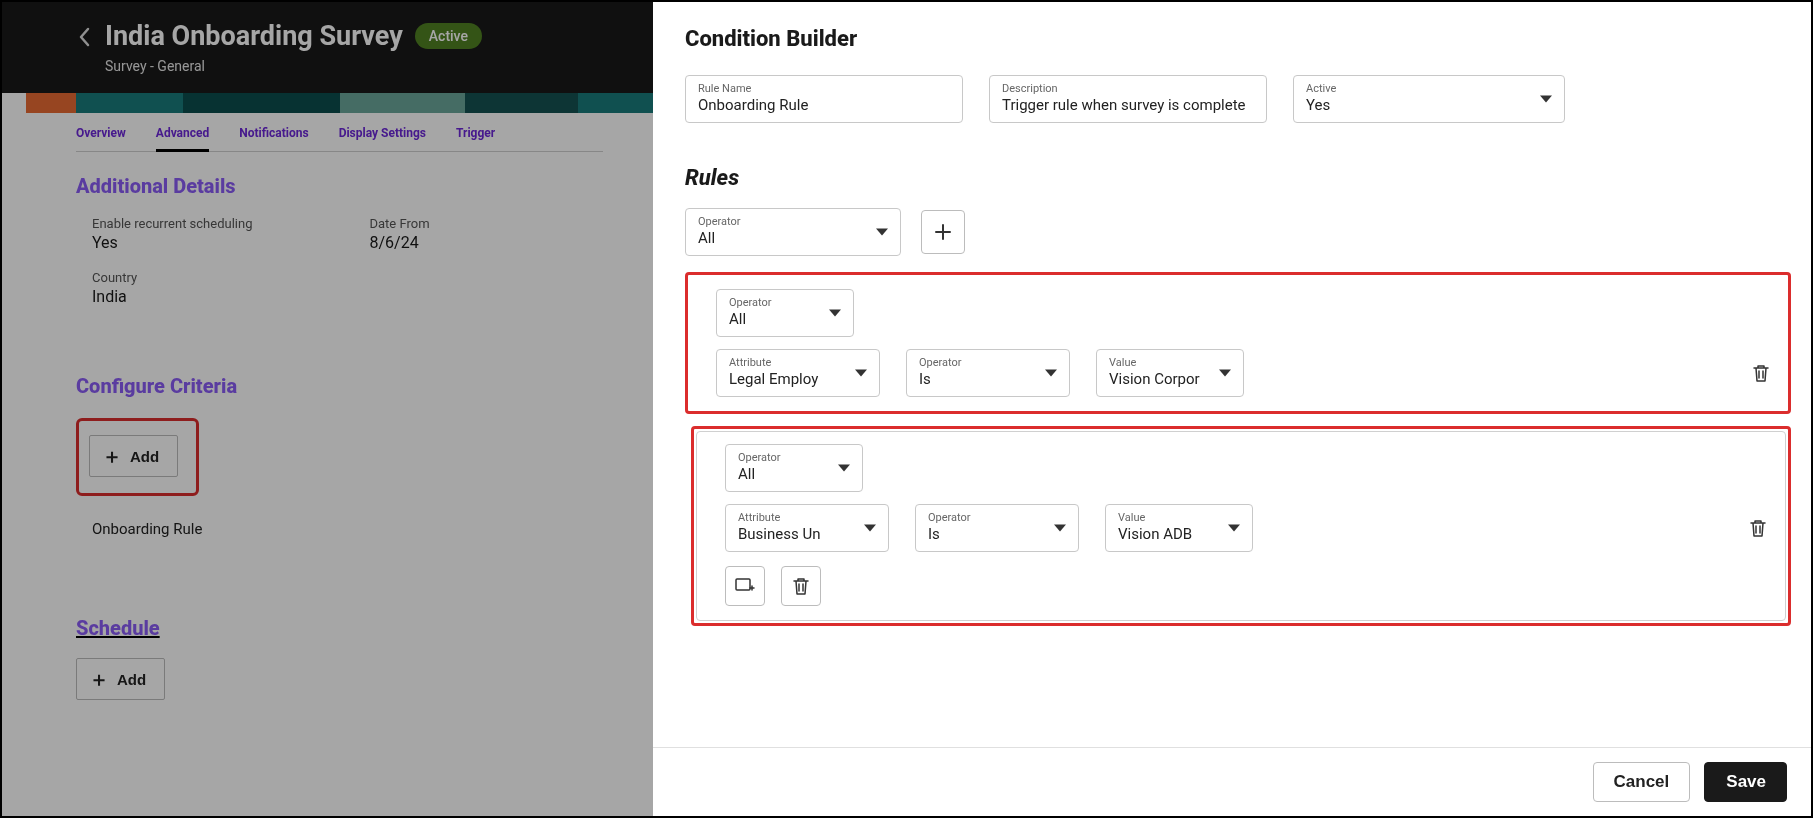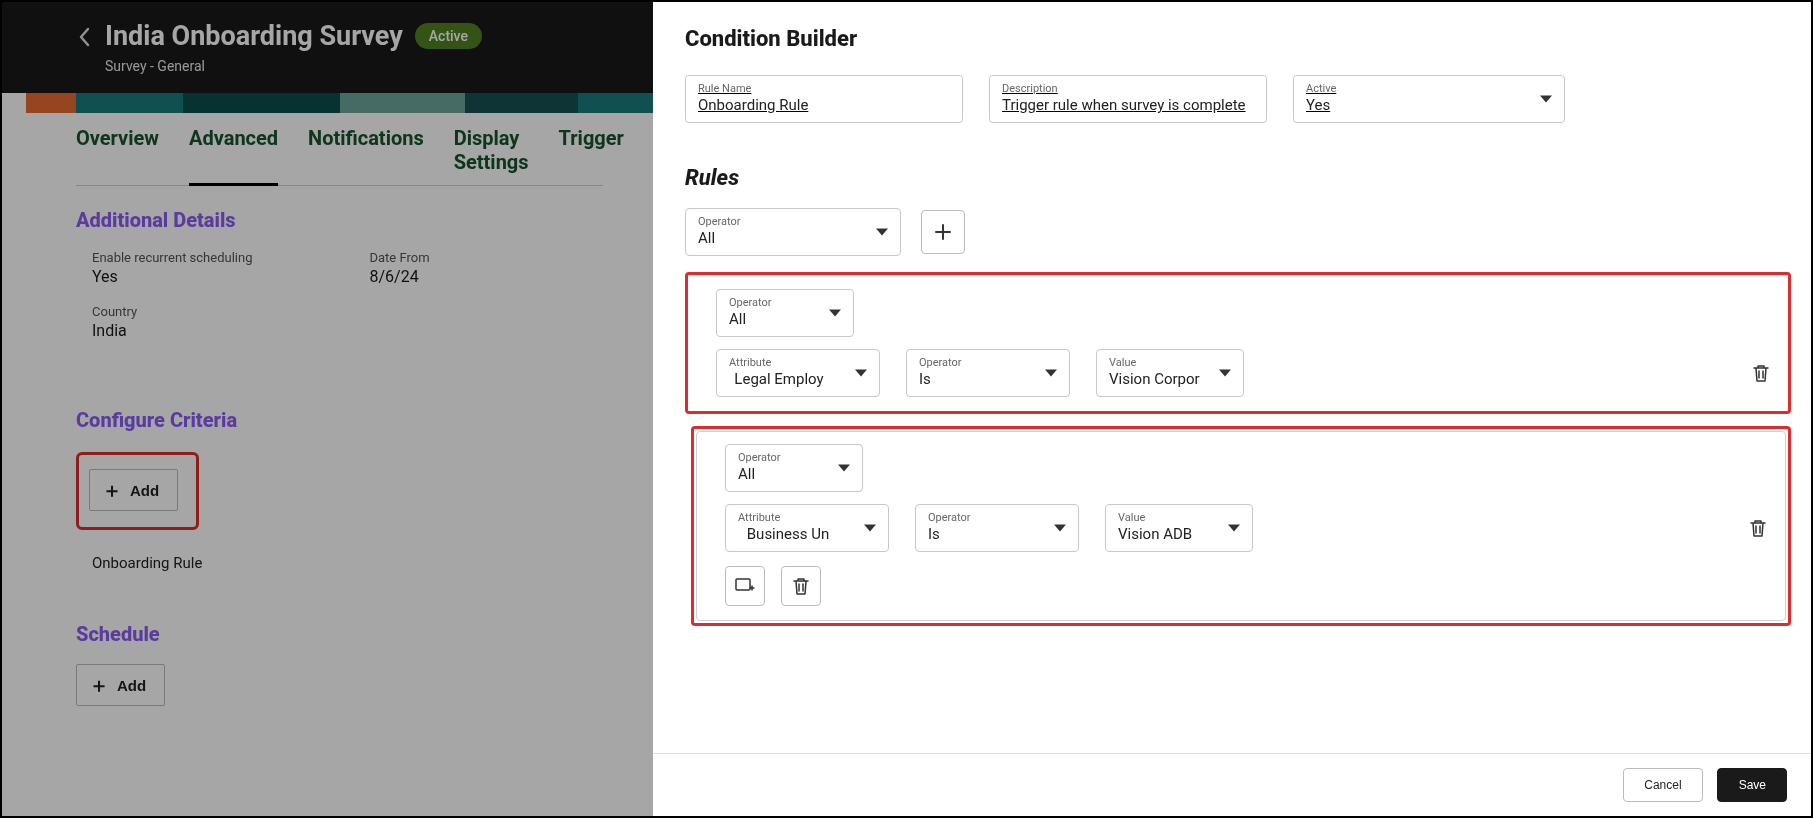--- a/index.html
+++ b/index.html
@@ -16,49 +16,49 @@
 .header-row { display: flex; align-items: center; padding: 0 20px 0 67px; position: relative; }
 .back-arrow { position: absolute; left: 72px; top: 6px; width: 22px; height: 22px; display: flex; align-items: center; justify-content: center; cursor: pointer; color: #eee;}
 .title { font-size: 27px; font-weight: 700; margin-left: 36px; }
 .badge { display: inline-flex; align-items: center; justify-content: center; background: #508223; color: #fff; border-radius: 14px; padding: 3px 14px; font-size: 14px; margin-left: 12px; font-weight: 500; height: 26px;}
 .subtitle { font-size: 14px; color: #e7e7e7; margin-left: 103px; margin-top: 6px; }
 
 .banner { height: 20px; background: linear-gradient(90deg,#e86a33 0 8%,#1a7b7b 8% 25%,#0c4e4e 25% 50%,#6aa69a 50% 70%,#155252 70% 88%,#1a7b7b 88% 100%); position: relative; margin-left: 24px; }
 
 .content-card { background: #fff; margin-left: 24px; padding: 0; height: calc(100% - 111px); }
 .tabs { display: flex; gap: 30px; padding: 13px 50px 0 50px; margin-left: 0; }
-.tab { font-size: 20px; font-weight: 700; color: #14532d; padding-bottom: 9px; cursor: pointer; border-bottom: 3px solid transparent; }
+.tab { font-size: 12px; font-weight: 700; color: #6d28d9; padding-bottom: 9px; cursor: pointer; border-bottom: 3px solid transparent; }
 .tab.active { border-bottom: 3px solid #000; }
 .tab-underline { border-bottom: 1px solid #d0d0d0; margin: 0 50px; margin-top: -1px; }
 
 .section { padding: 22px 50px 0 50px; }
 .section-heading { font-size: 20px; font-weight: 800; color: #8b5cf6; margin-bottom: 18px; }
 
 .details-grid { display: flex; }
 .details-col { flex: 1; }
 .detail-label { font-size: 13px; color: #555; margin-bottom: 2px; }
 .detail-value { font-size: 16px; color: #1a1a1a; margin-bottom: 18px; }
 
 .criteria-section { padding: 0 50px; margin-top: 50px; }
 
 .add-btn { display: inline-flex; align-items: center; gap: 8px; border: 1px solid #bcbcbc; background: #fff; padding: 10px 18px 10px 12px; font-size: 15px; font-weight: 600; color: #222; cursor: pointer; border-radius: 2px;}
 .add-btn .plus { font-size: 20px; line-height: 1; }
 
 .red-box-add { border: 3px solid #db2d2d; border-radius: 6px; padding: 14px 18px 16px 10px; display: inline-block; margin-top: 2px; margin-bottom: 18px;}
 
 .rule-name { font-size: 15px; color: #222; margin-left: 16px; margin-top: 6px; }
 
-.schedule-section { padding: 0 50px; margin-top: 50px; }
+.schedule-section { padding: 0 50px; margin-top: 78px; text-decoration: underline; }
 
 
 .right { flex: 1; height: 100%; background: #fff; position: relative; padding: 0; display: flex; flex-direction: column; }
 .cb-scroll { flex: 1; overflow: hidden; }
 .cb-title { font-size: 22px; font-weight: 800; color: #1a1a1a; padding: 24px 0 0 32px; }
 
-.field-row { display: flex; gap: 26px; padding: 24px 32px 0 32px; text-decoration: underline; }
+.field-row { display: flex; gap: 26px; padding: 24px 32px 0 32px; }
 .field { border: 1px solid #c8c8c8; border-radius: 4px; padding: 6px 12px 8px 12px; position: relative; background: #fff;}
 .field-label { font-size: 11px; color: #666; margin-bottom: 1px; }
 .field-value { font-size: 15px; color: #222; white-space: nowrap; overflow: hidden; }
 .field.rule-name-f { width: 278px; }
 .field.desc-f { width: 278px; }
 .field.active-f { width: 272px; position: relative;}
 .caret { position: absolute; right: 12px; top: 50%; transform: translateY(-50%); width: 0; height: 0; border-left: 6px solid transparent; border-right: 6px solid transparent; border-top: 7px solid #333; }
 
 .rules-title { font-size: 22px; font-weight: 800; color: #1a1a1a; padding: 42px 0 0 32px; font-style: italic; }
 
@@ -71,31 +71,31 @@
 .block-wrap { border: 3px solid #db2d2d; border-radius: 4px; margin: 8px 20px 0 38px; padding: 2px; }
 
 .inner-op { width: 138px; }
 .inner-op .caret { right: 12px; }
 
 .attr-row { display: flex; align-items: center; gap: 26px; margin-top: 12px; }
 .sel { border: 1px solid #c8c8c8; border-radius: 4px; padding: 6px 12px 8px 12px; position: relative; background: #fff;}
 .sel .field-label { font-size: 11px; color: #666; }
 .sel .field-value { font-size: 15px; color: #222; overflow: hidden; white-space: nowrap; text-overflow: clip; }
 .sel.attr { width: 164px; }
-.sel.attr .field-value { width: 100px; text-align: center; }
+.sel.attr .field-value { width: 100px; }
 .sel.op { width: 164px; }
 .sel.val { width: 148px; }
 .sel.val .field-value { width: 100px; }
 
 .trash { width: 22px; height: 22px; margin-left: auto; cursor: pointer; display: flex; align-items: center; justify-content: center; }
 
 .action-row { display: flex; gap: 16px; margin-top: 14px; }
 
 .footer { border-top: 1px solid #e0e0e0; padding: 14px 24px; display: flex; justify-content: flex-end; gap: 14px; background: #fff;}
-.btn { padding: 9px 20px; font-size: 12px; font-weight: 400; border-radius: 4px; cursor: pointer; }
+.btn { padding: 9px 20px; font-size: 17px; font-weight: 700; border-radius: 4px; cursor: pointer; }
 .btn-cancel { background: #fff; border: 1px solid #bcbcbc; color: #222; }
 .btn-save { background: #1a1a1a; border: 1px solid #1a1a1a; color: #fff; padding-left: 21px; }
 
 svg { display: block; }
 </style>
 </head>
 <body>
 
 <div class="main">
   <div class="left">

